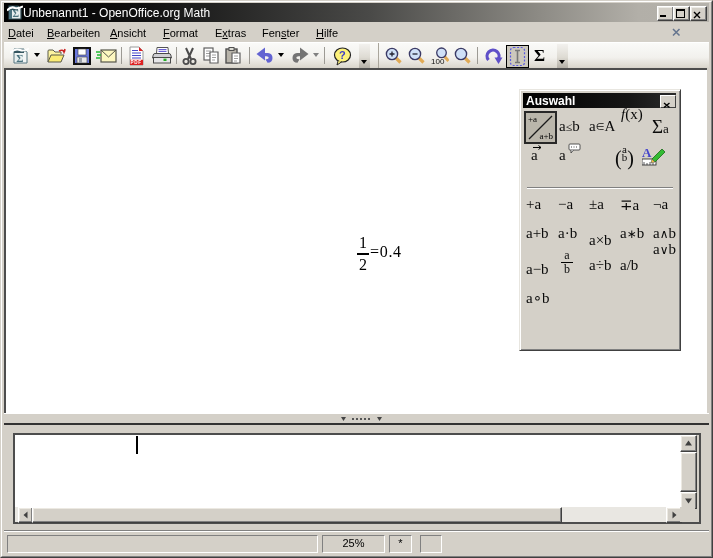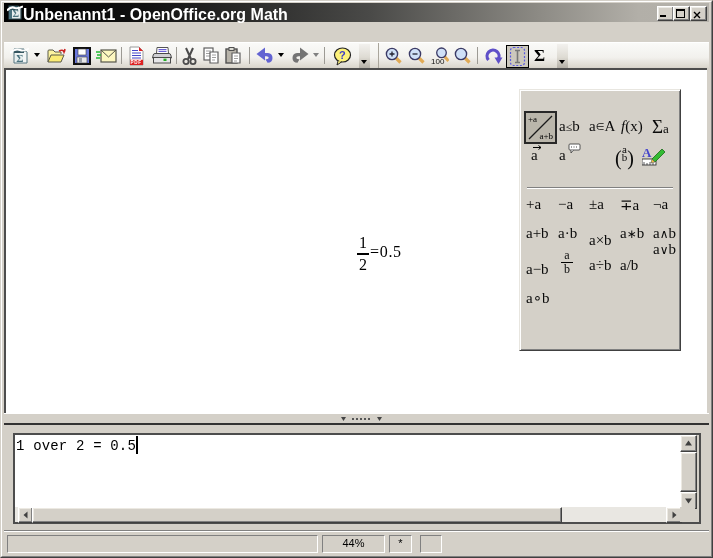--- a/index.html
+++ b/index.html
@@ -1,21 +1,21 @@
 <!DOCTYPE html>
 <html><head><meta charset="utf-8">
 <style>
 html,body{margin:0;padding:0}
 body{width:713px;height:558px;overflow:hidden;font-family:"Liberation Sans",sans-serif}
 #win{position:relative;width:713px;height:558px;background:#d4d0c8;overflow:hidden}
 .abs{position:absolute}
 .dk{left:0;top:0;width:711px;height:556px;border:1px solid;border-color:#d4d0c8 #404040 #404040 #d4d0c8}
 .hl{left:1px;top:1px;width:709px;height:554px;border:1px solid;border-color:#fff #808080 #808080 #fff}
 #title{left:4px;top:3px;width:705px;height:19px;background:linear-gradient(90deg,#000 0%,#111 20%,#4a4a48 52%,#8d8b85 76%,#b2afa8 90%,#b5b2ab 100%)}
-#title .txt{position:absolute;left:19px;top:3px;color:#fff;font-weight:bold;font-size:16px;white-space:nowrap}
+#title .txt{position:absolute;left:19px;top:3px;color:#fff;font-weight:normal;font-size:12px;white-space:nowrap}
 .tbtn{position:absolute;width:15px;height:13px;background:#d4d0c8;border:1px solid;border-color:#fff #404040 #404040 #fff;box-shadow:inset -1px -1px 0 #808080,inset 1px 1px 0 #ecebe6}
 #menubar{left:4px;top:22px;width:705px;height:20px;background:#d4d0c8;font-size:11px;color:#000}
 #menubar span{position:absolute;top:5px}
 #toolbar{left:4px;top:42px;width:705px;height:26px;background:linear-gradient(#fafaf8,#f2f1ed 55%,#dcd8cf 92%,#d0ccc3);border-top:1px solid #fff}
 .ticon{position:absolute;top:4px}
 .tsep{position:absolute;top:4px;width:1px;height:17px;background:#9c9a94}
 .darr{position:absolute;width:0;height:0;border-left:3.5px solid transparent;border-right:3.5px solid transparent;border-top:4px solid #000}
 .ovf{position:absolute;top:1px;width:11px;height:24px;background:linear-gradient(#f2f1ee,#dedbd3 55%,#b3afa6)}
 #canvasTop{left:4px;top:68px;width:703px;height:2px;background:#4d4d4d}
 #canvasLeft{left:4px;top:68px;width:2px;height:345px;background:#4d4d4d}
@@ -57,20 +57,32 @@
         <div style="position:absolute;left:2px;top:8px;width:6px;height:2px;background:#000"></div>
       </div>
  <div class="tbtn" style="left:669px;top:3px">
         <div style="position:absolute;left:2px;top:2px;width:7px;height:6px;border:1px solid #000;border-top-width:2px"></div>
       </div>
  <div class="tbtn" style="left:686px;top:3px"><svg width="13" height="11">
           <path d="M3 2 L9 8 M9 2 L3 8" stroke="#000" stroke-width="1.4"></path>
         </svg></div>
 </div>
 
+<div class="abs" id="menubar">
+ <span style="left:4px"><u>D</u>atei</span>
+ <span style="left:43px"><u>B</u>earbeiten</span>
+ <span style="left:106px"><u>A</u>nsicht</span>
+ <span style="left:159px"><u>F</u>ormat</span>
+ <span style="left:211px">E<u>x</u>tras</span>
+ <span style="left:258px">Fen<u>s</u>ter</span>
+ <span style="left:312px"><u>H</u>ilfe</span>
+ <svg class="abs" style="left:668px;top:6px" width="9" height="9">
+        <path d="M1 1 L7.5 7.5 M7.5 1 L1 7.5" stroke="#64748e" stroke-width="1.5"></path>
+      </svg>
+</div>
 
 <div class="abs" id="toolbar">
 
  <svg class="ticon" style="left:6px;top:3px" width="20" height="19" viewBox="0 0 20 19">
   <path d="M4 3 h10 l3 3 v11 h-13 z" fill="#f2f5f5" stroke="#54747e" stroke-width="1"></path>
   <path d="M14 3 l3 3 h-3 z" fill="#a2b4b8"></path>
   <path d="M4 3 h10 v4 h-10 z" fill="#355660"></path>
   <path d="M5 8 h8 v8 h-8 z" fill="#e8efef"></path>
   <text x="6.2" y="15.5" font-size="11" fill="#4a727e" font-family="Liberation Serif" font-weight="bold">Σ</text>
   <path d="M0 7 q5 -5 10 -3 q4 1.5 9 -1.5" stroke="#fff" stroke-width="2" fill="none"></path>
@@ -205,38 +217,38 @@
 <div class="abs" id="canvasLeft"></div>
 <div class="abs" id="canvas"></div>
 
 <div class="abs serif" style="left:354px;top:233px;width:18px;text-align:center;font-size:16px;color:#000">
  <div style="height:19px;line-height:19px">1</div>
  <div style="height:4px">
         <div style="margin:1px auto 0;width:12px;height:2px;background:#000"></div>
       </div>
  <div style="height:17px;line-height:16px">2</div>
 </div>
-<div class="abs serif" style="left:370px;top:243px;font-size:16px;letter-spacing:0.7px;color:#000">=0.5</div>
+<div class="abs serif" style="left:370px;top:243px;font-size:16px;letter-spacing:0.7px;color:#000">=0.4</div>
 
 <div class="abs" id="splitter">
  <svg class="abs" style="left:337px;top:3px" width="44" height="6">
   <path d="M0 0 h5 l-2.5 4 z" fill="#444"></path>
   <rect x="11" y="1" width="2" height="2" fill="#555"></rect>
         <rect x="15" y="1" width="2" height="2" fill="#555"></rect>
         <rect x="19" y="1" width="2" height="2" fill="#555"></rect>
         <rect x="23" y="1" width="2" height="2" fill="#555"></rect>
         <rect x="27" y="1" width="2" height="2" fill="#555"></rect>
   <path d="M36 0 h5 l-2.5 4 z" fill="#444"></path>
  </svg>
 </div>
 <div class="abs" id="blackline"></div>
 <div class="abs" id="midgray"></div>
 
 <div class="abs" id="cmdwin">
- <div id="cmdtext"><span style="position:absolute;left:1px;top:3px;letter-spacing:0.17px">1 over 2 = 0.5</span><div style="position:absolute;left:121px;top:1px;width:2px;height:18px;background:#000"></div></div>
+ <div id="cmdtext"><div style="position:absolute;left:121px;top:1px;width:2px;height:18px;background:#000"></div></div>
 
  <div class="abs" style="left:665px;top:0;width:15px;height:72px">
   <div class="abs sbtrack" style="left:0;top:0;width:15px;height:72px"></div>
   <div class="abs sb" style="left:0;top:0;width:15px;height:15px"><svg width="15" height="15">
             <path d="M7.5 4.5 L11 9.5 H4 z" fill="#404040"></path>
           </svg></div>
   <div class="abs sb" style="left:0;top:17px;width:15px;height:38px"></div>
   <div class="abs sb" style="left:0;top:57px;width:15px;height:15px"><svg width="15" height="15">
             <path d="M7.5 10.5 L11 5.5 H4 z" fill="#404040"></path>
           </svg></div>
@@ -251,36 +263,42 @@
   <div class="abs sb" style="left:651px;top:0;width:14px;height:14px"><svg width="14" height="14">
             <path d="M9.5 7 L5.5 3.5 V10.5 z" fill="#404040"></path>
           </svg></div>
  </div>
  <div class="abs" style="left:665px;top:72px;width:15px;height:15px;background:#d4d0c8"></div>
 </div>
 
 <div class="abs" id="statussep1"></div>
 <div class="abs" id="statussep2"></div>
 <div class="spanel" style="left:7px;width:309px"></div>
-<div class="spanel" style="left:322px;width:61px;line-height:15px">44%</div>
+<div class="spanel" style="left:322px;width:61px;line-height:15px">25%</div>
 <div class="spanel" style="left:389px;width:21px;line-height:15px">*</div>
 <div class="spanel" style="left:420px;width:20px"></div>
 
 <div class="abs" id="auswahl">
+ <div id="austitle">
+        <div class="t">Auswahl</div>
+  <div style="position:absolute;left:137px;top:2px;width:14px;height:11px;background:#d4d0c8;border:1px solid;border-color:#fff #404040 #404040 #fff"><svg width="12" height="9">
+            <path d="M3 2 L8.5 6.5 M8.5 2 L3 6.5" stroke="#000" stroke-width="1.4"></path>
+          </svg></div>
+ </div>
 
  <div class="auspr">
   <svg width="29" height="29">
           <path d="M3 26 L26 3" stroke="#1a1a1a" stroke-width="1.3"></path>
         </svg>
   <div style="position:absolute;left:2px;top:1px;font-size:9px;font-family:'Liberation Serif',serif">+a</div>
   <div style="position:absolute;right:2px;bottom:1px;font-size:9px;font-family:'Liberation Serif',serif">a+b</div>
  </div>
  <div class="ag" style="left:39px;top:28px">a<span style="font-size:12px">≤</span>b</div>
  <div class="ag" style="left:69px;top:28px">a<span style="font-size:10px;vertical-align:1.5px">∈</span>A</div>
- <div class="ag" style="left:101px;top:28px"><i>f</i>(x)</div>
+ <div class="ag" style="left:101px;top:16px"><i>f</i>(x)</div>
  <div class="ag" style="left:132px;top:26px;font-size:13px"><span style="font-size:19px">Σ</span>a</div>
 
  <div class="ag" style="left:11px;top:57px">a<svg style="position:absolute;left:2px;top:-3px" width="10" height="6">
           <path d="M0 3.5 h8 M8 3.5 l-2.5 -2 M8 3.5 l-2.5 2" stroke="#000" stroke-width="1" fill="none"></path>
         </svg></div>
  <div class="ag" style="left:39px;top:57px">a<svg style="position:absolute;left:9px;top:-4px" width="14" height="11">
           <rect x="1" y="1" width="11" height="6" rx="1" fill="#fff" stroke="#444" stroke-width=".9"></rect>
           <path d="M3 7 l0 3 2.5 -3" fill="#fff" stroke="#444" stroke-width=".9"></path>
           <path d="M3 4 h1 M5.5 4 h1 M8 4 h1" stroke="#444" stroke-width="1"></path>
         </svg></div>

